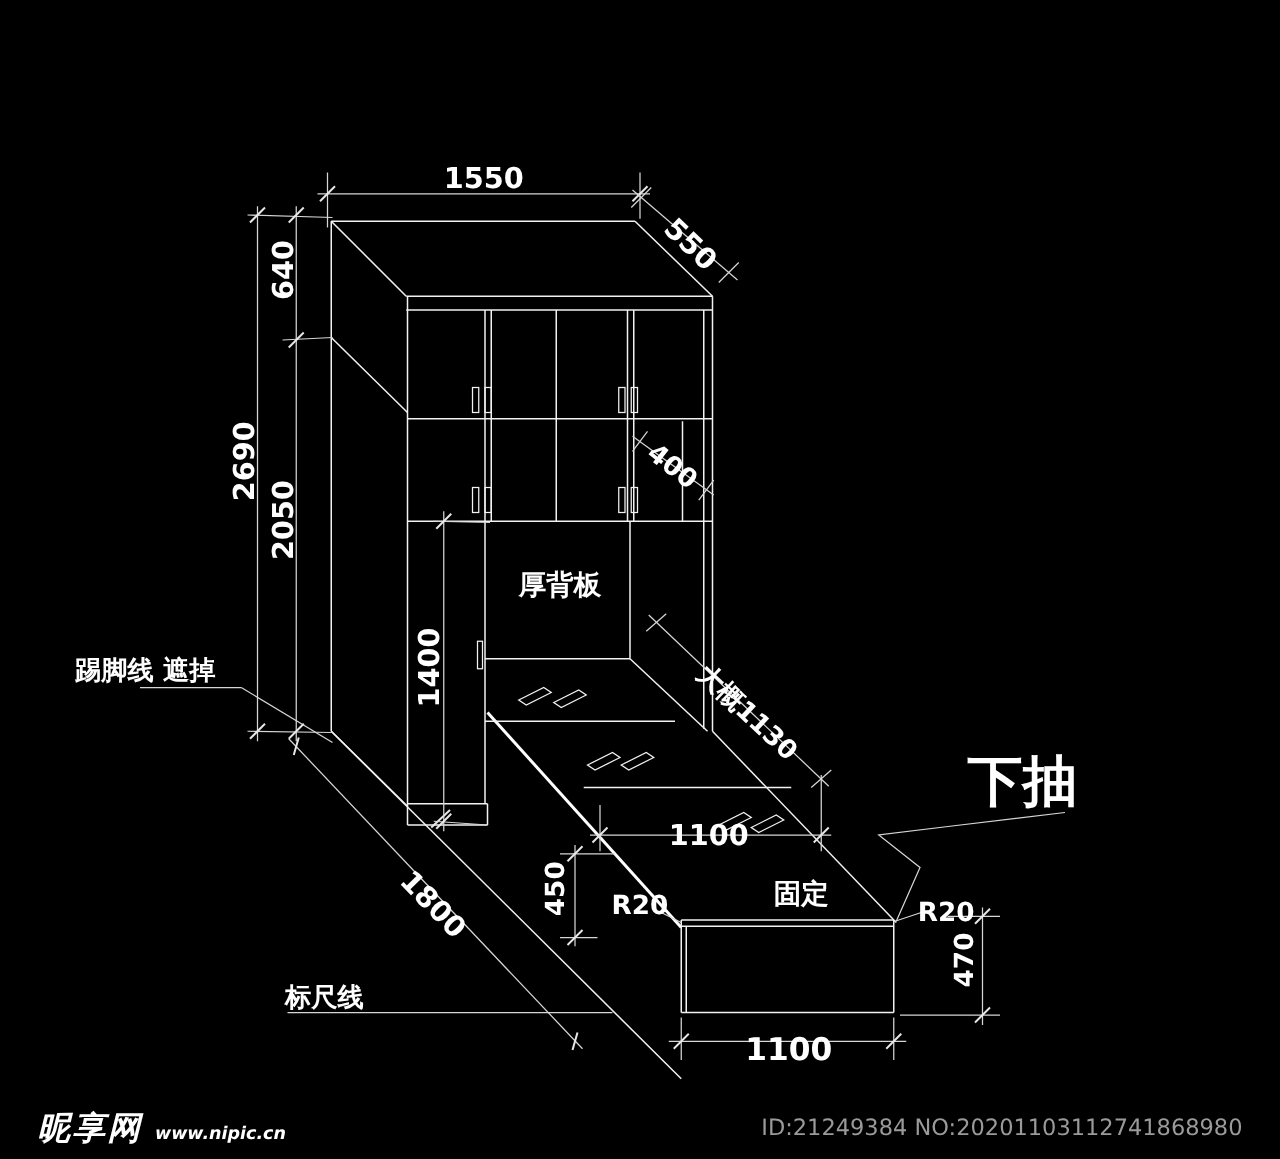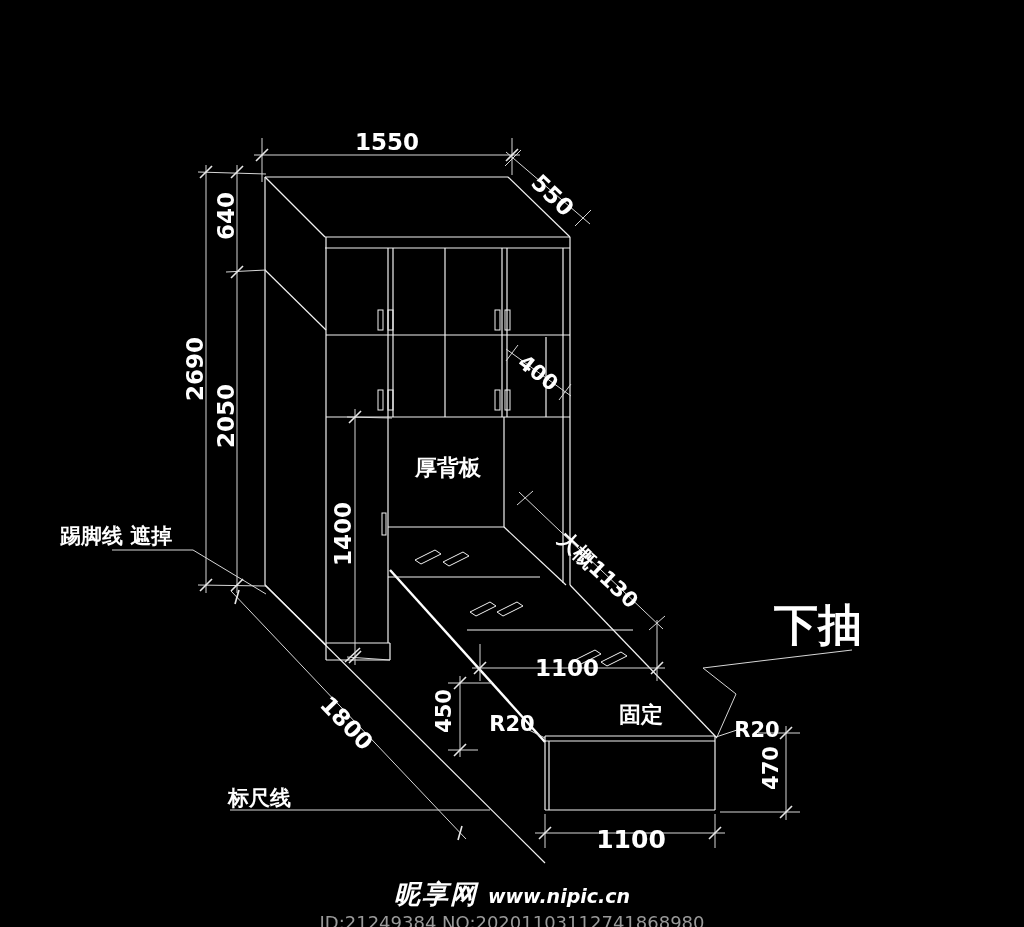--- a/index.html
+++ b/index.html
@@ -6,24 +6,24 @@
   .stage{position:relative;width:1024px;height:927px;background:#000;overflow:hidden;
          font-family:"DejaVu Sans","Liberation Sans",sans-serif;border-radius:10px;}
   svg{position:absolute;left:0;top:0;}
   svg text{fill:#ffffff;font-family:"DejaVu Sans","Liberation Sans",sans-serif;font-weight:bold;}
   .obj{stroke:#f2f2f2;stroke-width:1.2;fill:none;}
   .obj2{stroke:#ffffff;stroke-width:2.4;fill:none;}
   .dim{stroke:#d6d6d6;stroke-width:1;fill:none;}
   .tick{stroke:#e8e8e8;stroke-width:1.6;}
   .slot{stroke:#f2f2f2;stroke-width:1;fill:none;}
   .wm{position:absolute;left:0;right:0;bottom:0;height:50px;display:flex;
-      align-items:center;justify-content:space-between;padding:0 30px;box-sizing:border-box;flex-direction:column;}
+      align-items:center;justify-content:space-between;padding:0 30px;box-sizing:border-box;}
   .wm-left{display:flex;align-items:baseline;gap:10px;color:#fff;font-style:italic;font-weight:bold;}
   .wm-site{font-size:26px;letter-spacing:2px;}
-  .wm-url{font-size:19px;font-style:italic;}
+  .wm-url{font-size:14px;font-style:italic;}
   .wm-right{color:#9a9a9a;font-size:18px;font-weight:normal;}
 </style>
 </head>
 <body>
 
 <div class="stage">
   <svg width="1024" height="875" viewBox="0 0 1024 875">
 
     <g>
 

